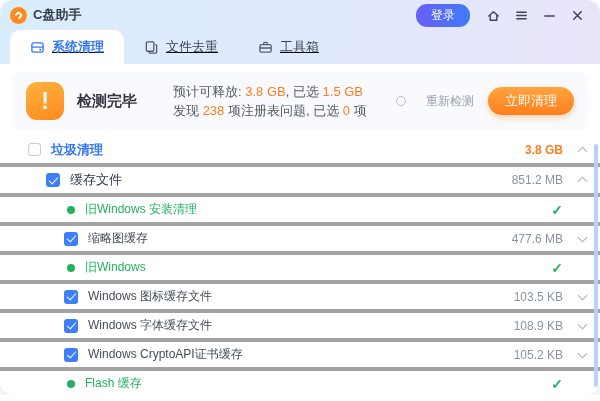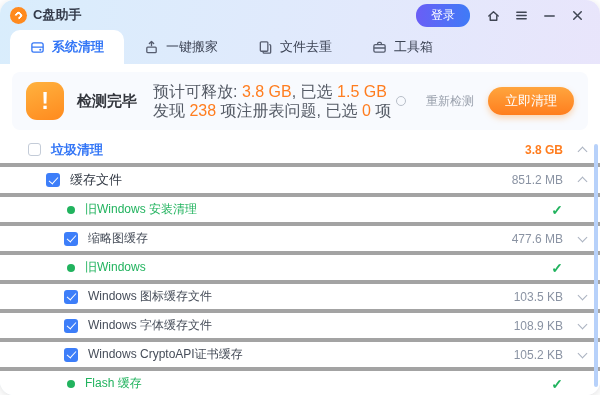--- a/index.html
+++ b/index.html
@@ -12,32 +12,32 @@
   
   .titlebar { height:30px; display:flex; align-items:center; padding:0 12px 0 10px; gap:6px; }
   .logo { width:17px; height:17px; border-radius:50%; background:#ff8a1e; display:flex; align-items:center; justify-content:center; flex:none; }
   .logo-ring { width:7px; height:7px; border:2px solid #fff; border-radius:50%; border-left-color:transparent; transform:rotate(-45deg); }
   .app-title { font-size:13px; color:#333a49; font-weight:bold; }
   .tb-spacer { flex:1; }
   .login-btn { border:none; cursor:pointer; color:#fff; font-size:12px; padding:3px 15px; border-radius:11px;
     background:linear-gradient(90deg,#6a5ef6,#3f7bf7); margin-right:6px; font-family:inherit; }
   .win-icon { width:22px; height:22px; display:flex; align-items:center; justify-content:center; color:#3f4553; cursor:pointer; }
   
-  .tabbar { height:34px; display:flex; align-items:flex-end; padding:0 0 0 10px; }
+  .tabbar { height:34px; display:flex; align-items:flex-end; padding:0 0 0 10px;text-decoration:underline; }
   .tab { height:34px; display:flex; align-items:center; gap:7px; padding:0 20px; font-size:13px; color:#3c4354; cursor:pointer; }
   .tab svg { color:#565d6f; }
   .tab.active { background:#fff; border-radius:10px 10px 0 0; color:#3376f6; font-weight:bold; }
   .tab.active svg { color:#3376f6; }
   
   .content { position:absolute; top:64px; left:0; right:0; bottom:0; background:#fff; }
   .summary { margin:8px 12px 6px; height:58px; background:#f8fafe; border-radius:8px; display:flex; align-items:center; padding:0 14px; }
   .warn-icon { width:38px; height:38px; border-radius:11px; flex:none; background:linear-gradient(160deg,#ffb23f,#ff8a1e);
     color:#fff; font-size:23px; font-weight:bold; display:flex; align-items:center; justify-content:center; }
   .sum-title { font-size:15px; font-weight:bold; color:#33363d; margin:0 16px 0 13px; flex:none; }
-  .sum-lines { font-size:16px; color:#555b66; line-height:19px; flex:1; white-space:nowrap; }
+  .sum-lines { font-size:13px; color:#555b66; line-height:19px; flex:1; white-space:nowrap;margin-left:20px; }
   .val-orange { color:#ff7d1f; }
   .recheck { display:flex; align-items:center; gap:20px; color:#9aa1ad; font-size:12px; margin-right:14px; cursor:pointer; flex:none; }
   .recheck-ico { width:10px; height:10px; border:1.4px solid #b8bfc9; border-radius:50%; }
   .clean-btn { width:86px; height:28px; border:none; border-radius:14px; cursor:pointer; flex:none;
     background:linear-gradient(180deg,#ffa53e,#ff7e1e); color:#fff; font-size:13px; font-family:inherit; box-shadow:0 3px 6px rgba(255,140,30,.35); }
   
   .row { display:flex; align-items:center; border-bottom:4px solid #a3a3a3; background:#fff; }
   .row.group { height:31px; padding:0 14px 0 28px; }
   .row.sub   { height:30px; padding:0 14px 0 46px; }
   .row.item  { height:29px; padding:0 14px 0 64px; }
@@ -98,27 +98,20 @@
   <div class="tabbar">
     <div class="tab active">
       <svg width="15" height="15" viewBox="0 0 16 16" fill="none" stroke="currentColor" stroke-width="1.4">
           <rect x="2" y="3" width="12" height="10" rx="2"></rect>
           <path d="M2 7.5h12"></path>
           <circle cx="11" cy="10.3" r="1.1" fill="currentColor" stroke="none"></circle>
         </svg>
       <span>系统清理</span>
     </div>
     <div class="tab">
-      <svg width="15" height="15" viewBox="0 0 16 16" fill="none" stroke="currentColor" stroke-width="1.4" stroke-linecap="round" stroke-linejoin="round">
-          <rect x="3" y="7.5" width="10" height="6" rx="1"></rect>
-          <path d="M8 6V2M5.7 3.8 8 1.6l2.3 2.2"></path>
-        </svg>
-      <span>一键搬家</span>
-    </div>
-    <div class="tab">
       <svg width="15" height="15" viewBox="0 0 16 16" fill="none" stroke="currentColor" stroke-width="1.4" stroke-linejoin="round">
           <rect x="2.5" y="2" width="8" height="10" rx="1"></rect>
           <path d="M5.5 12.5v.5a1 1 0 0 0 1 1h6a1 1 0 0 0 1-1V6a1 1 0 0 0-1-1H12"></path>
         </svg>
       <span>文件去重</span>
     </div>
     <div class="tab">
       <svg width="15" height="15" viewBox="0 0 16 16" fill="none" stroke="currentColor" stroke-width="1.4" stroke-linejoin="round">
           <rect x="2" y="5" width="12" height="8" rx="1.5"></rect>
           <path d="M6 5V3.8c0-.7.6-1.3 1.3-1.3h1.4c.7 0 1.3.6 1.3 1.3V5M2 8.5h12"></path>

